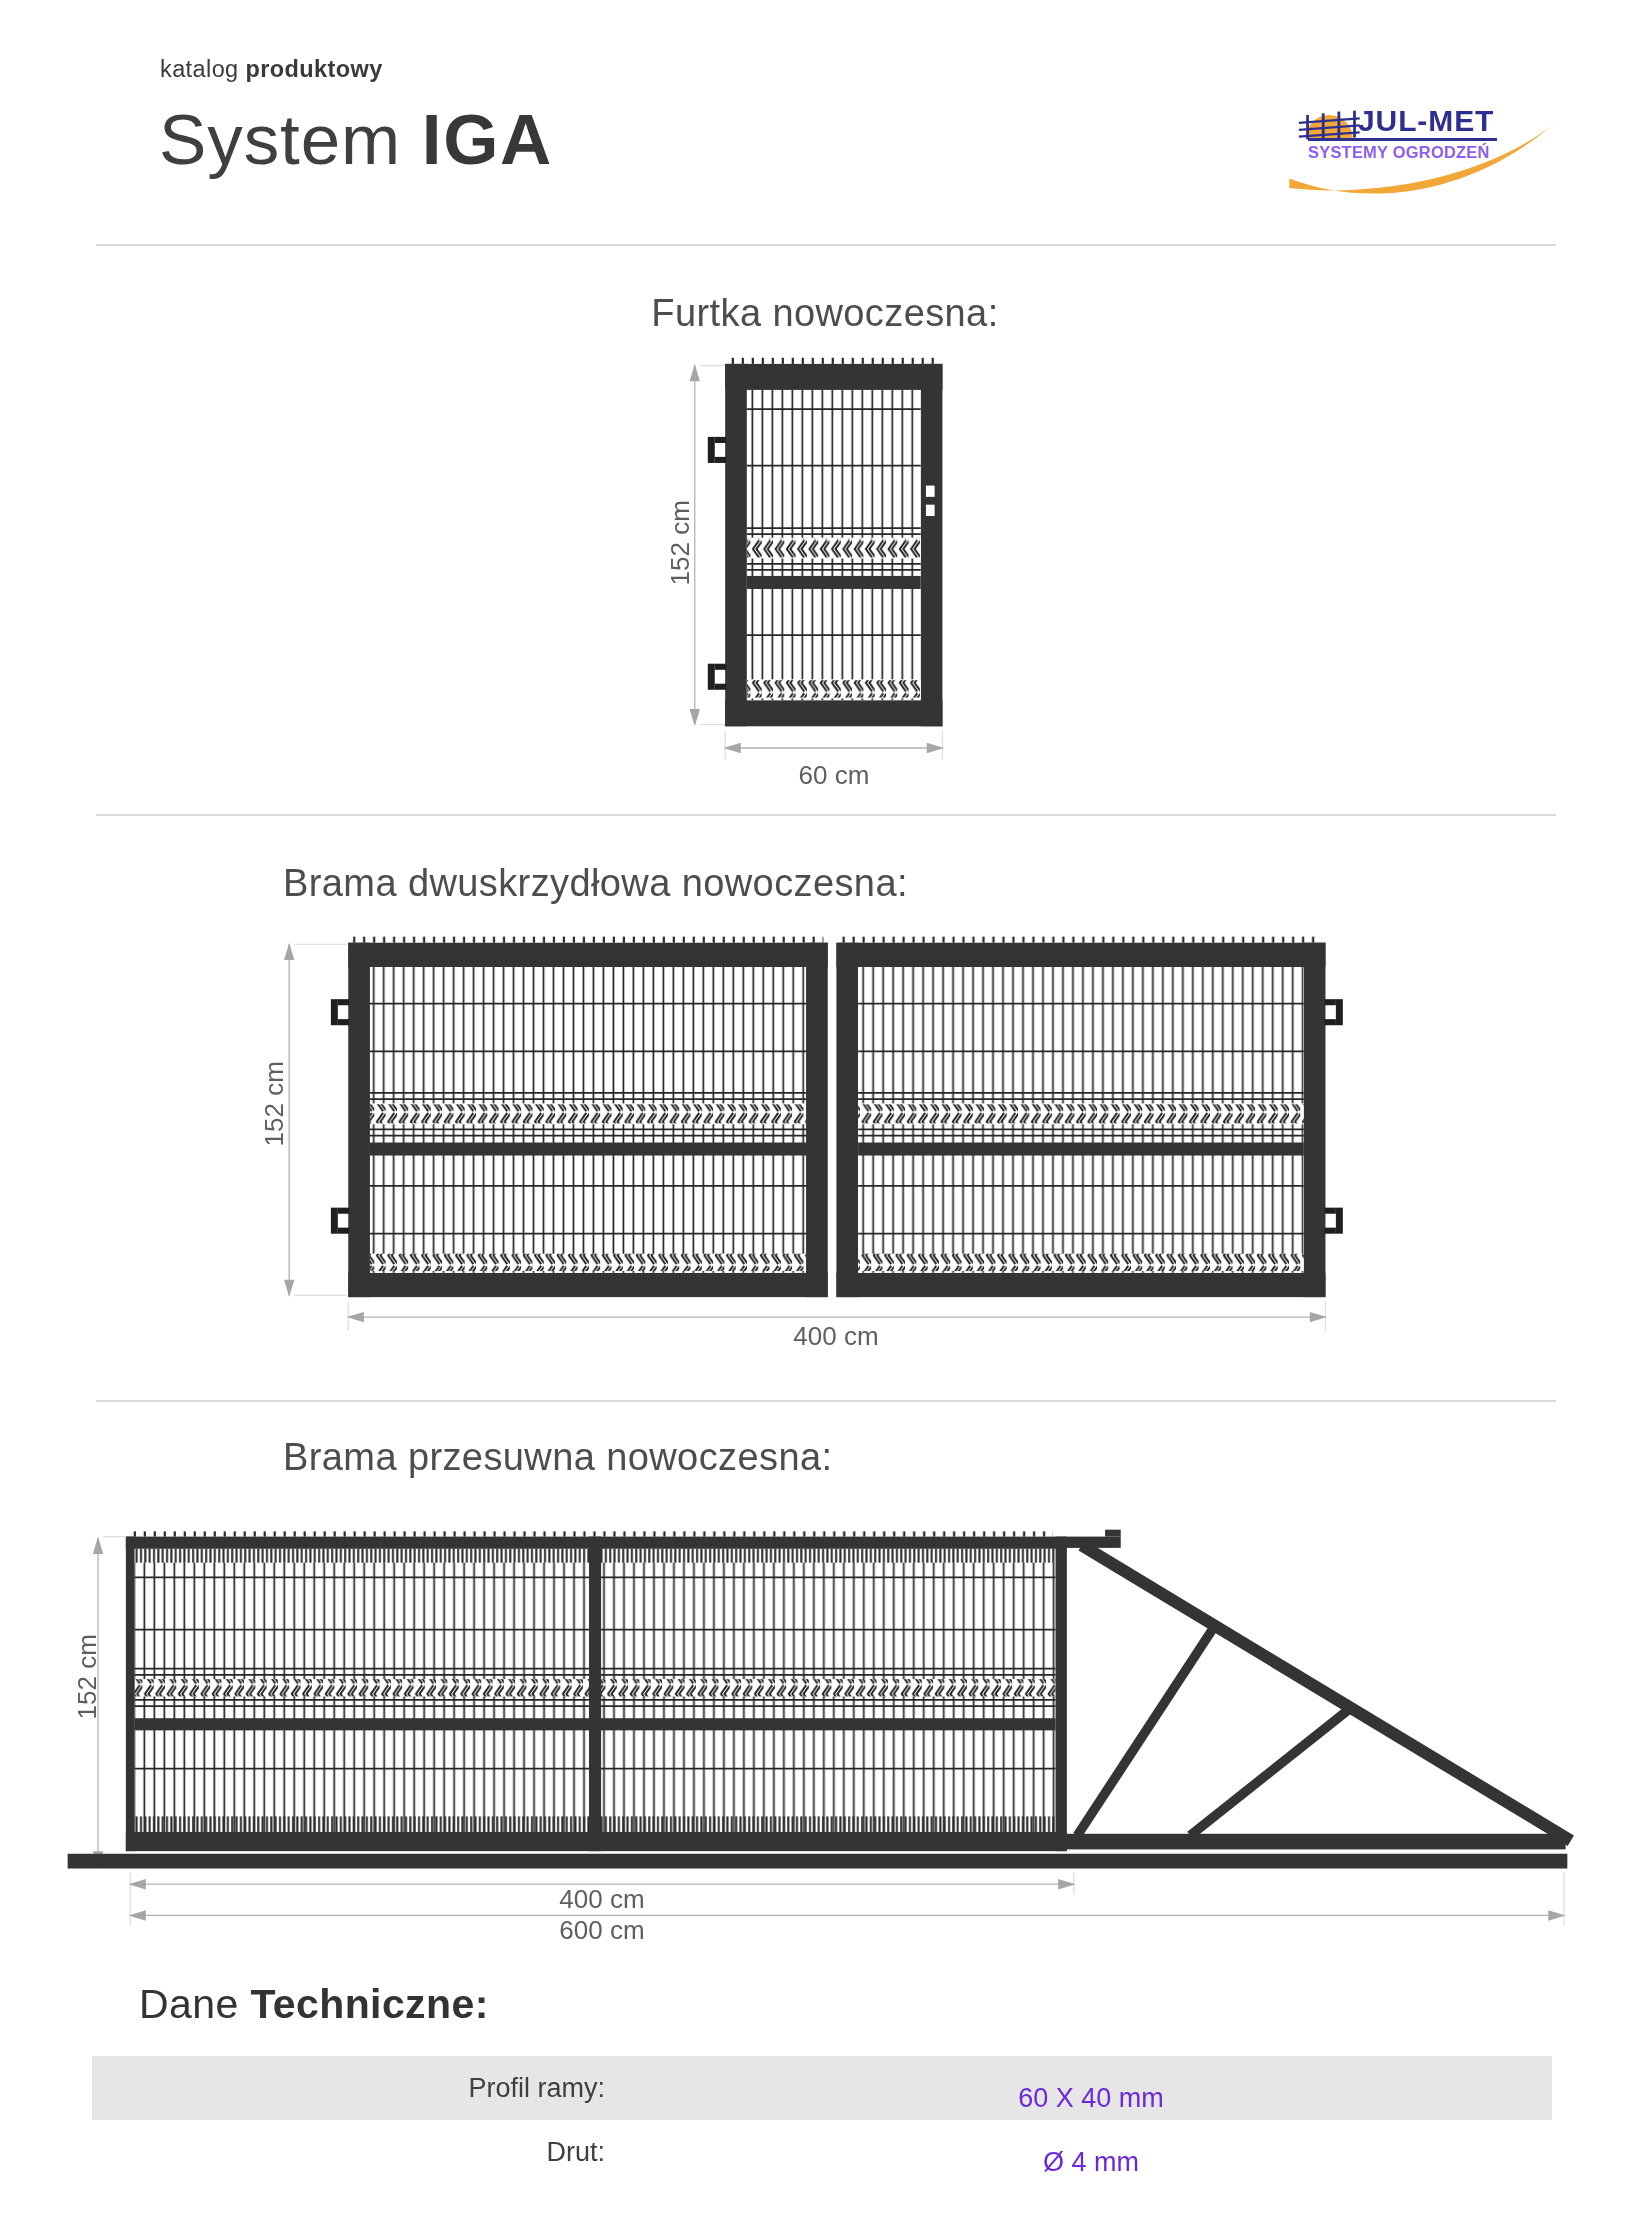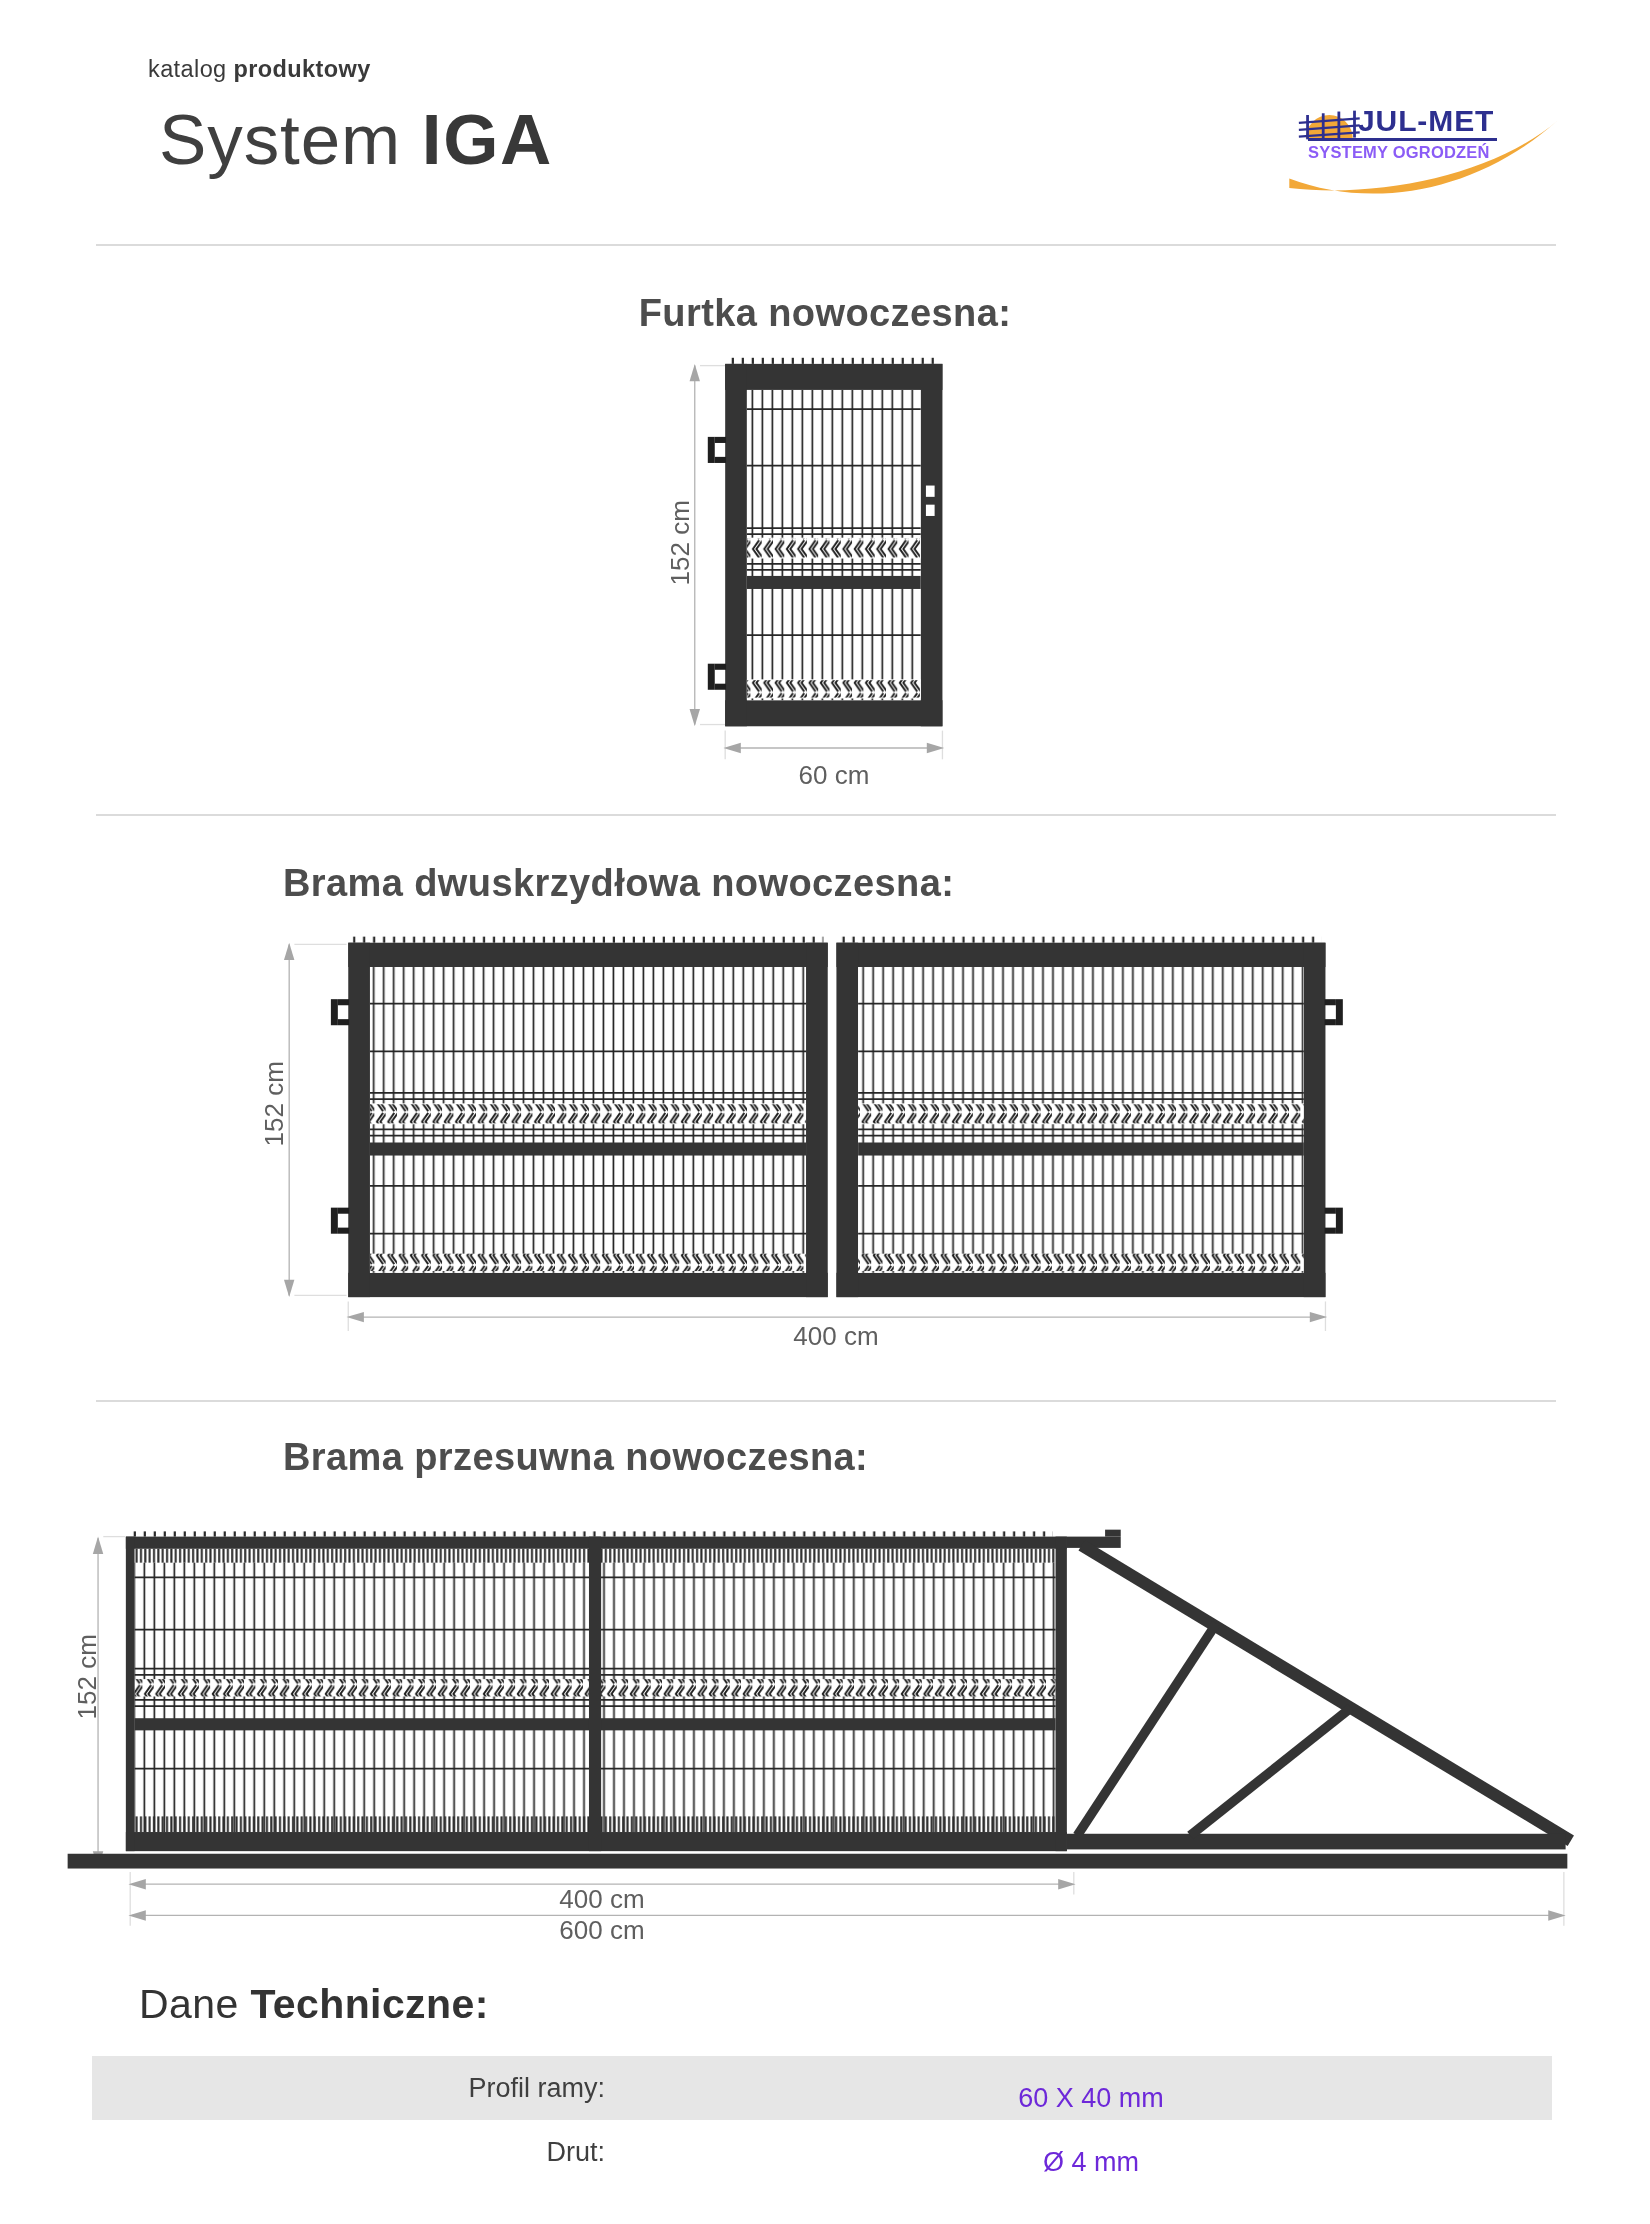--- a/index.html
+++ b/index.html
@@ -2,31 +2,31 @@
 <html style="font-size:14px"><head>
 <meta charset="utf-8">
 <style>
   html,body{margin:0;padding:0;background:#ffffff;}
   #page{
     position:relative;width:1650px;height:2225px;background:#ffffff;overflow:hidden;
     font-family:"Liberation Sans", sans-serif;color:#3c3c3c;
   }
   .abs{position:absolute;}
   
-  .eyebrow{left:148px;top:56px;font-size:23.5px;letter-spacing:0.4px;color:#3a3a3a;font-weight:300;}
+  .eyebrow{left:160px;top:56px;font-size:23.5px;letter-spacing:0.4px;color:#3a3a3a;font-weight:300;}
   .eyebrow b{font-weight:700;}
   .pagetitle{left:159px;top:103px;font-size:71px;line-height:1.05;color:#3f3f3f;font-weight:300;letter-spacing:0.9px;white-space:nowrap;}
   .pagetitle b{font-weight:700;color:#383838;letter-spacing:1.7px;}
   .sep{height:1.7px;background:#dbdbdb;left:96px;width:1460px;}
   
   .logo-name{left:1358px;top:104px;font-size:30px;font-weight:700;color:#2d2f8f;letter-spacing:0.9px;white-space:nowrap;}
   .logo-underline{left:1308px;top:138px;width:189px;height:3px;background:#2d2f8f;}
   .logo-tagline{left:1308px;top:143px;width:191px;font-size:16.5px;font-weight:700;color:#8b5cf6;letter-spacing:0.2px;white-space:nowrap;}
   
-  .sec-title{font-size:38px;font-weight:700;color:#4d4d4d;letter-spacing:0.4px;white-space:nowrap;}
+  .sec-title{font-size:38px;font-weight:400;color:#4d4d4d;letter-spacing:0.4px;white-space:nowrap;}
   .sec-title.centered{left:0;width:1650px;text-align:center;}
   
   .dim{font-size:26px;color:#5f5f5f;font-weight:400;text-align:center;white-space:nowrap;}
   .dim.v{transform:rotate(-90deg);transform-origin:center;}
   
   .spec-head{left:139px;top:1981px;font-size:41px;font-weight:300;color:#333;letter-spacing:0.4px;}
   .spec-head b{font-weight:800;}
   .spec-row{left:92px;width:1460px;height:64px;}
   .spec-row.gray{background:#e6e6e6;}
   .spec-label{position:absolute;left:0;top:0;width:513px;height:64px;line-height:64px;text-align:right;font-size:27px;color:#3f3f3f;}

